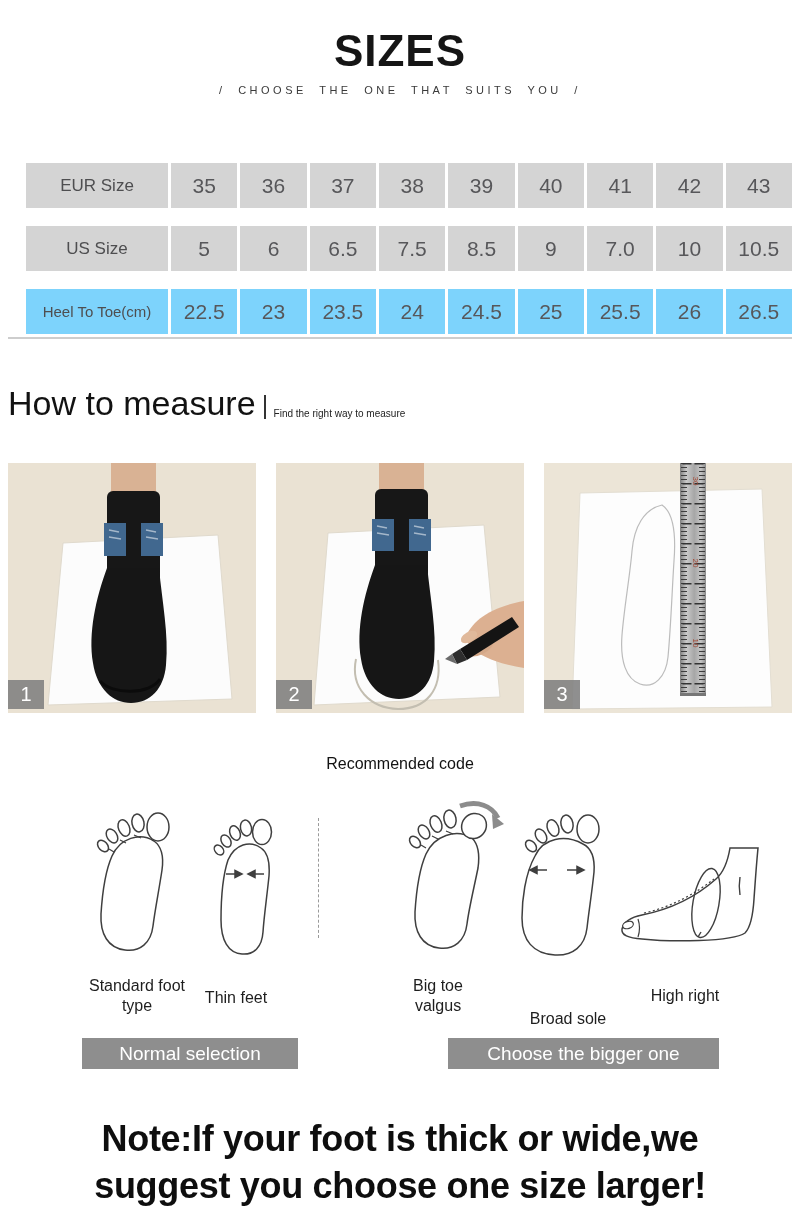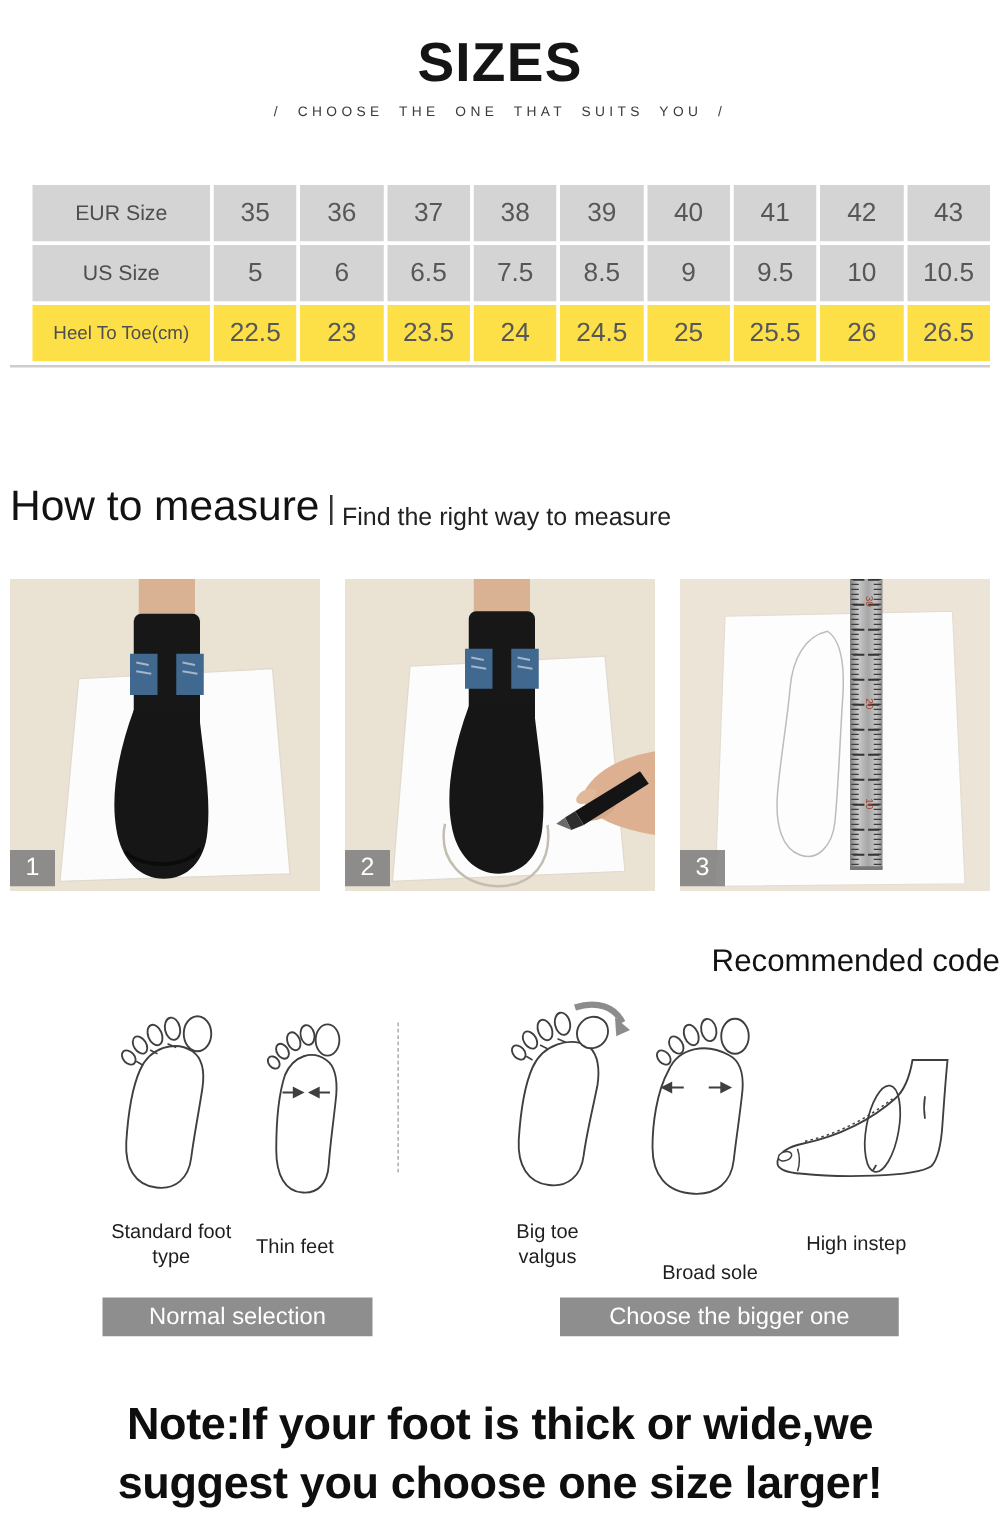--- a/index.html
+++ b/index.html
@@ -11,46 +11,46 @@
               font-size:44px;font-weight:bold;letter-spacing:1px;color:#151515;}
   .page-subtitle{position:absolute;top:84px;left:0;width:800px;text-align:center;
               font-size:11px;letter-spacing:3.5px;word-spacing:6px;color:#3a3a3a;}
 
   
   .size-table{position:absolute;left:8px;top:145px;width:784px;}
   .st-header{height:45px;background:#8a8a8a;display:flex;align-items:center;justify-content:center;color:#fff;}
   .st-title{font-size:23px;}
   .st-vbar{width:1px;height:20px;background:#f5f5f5;margin:0 9px;}
   .st-note{font-size:13px;color:#f2f2f2;}
-  .st-row{display:flex;margin-top:3px;height:45px;padding-left:18px;}
+  .st-row{display:flex;margin-top:18px;height:45px;padding-left:18px;}
   .st-label{width:142px;display:flex;align-items:center;justify-content:center;
             font-size:17px;color:#4e4e50;}
   .st-label.small{font-size:15px;}
   .st-cell{flex:1;margin-left:3px;display:flex;align-items:center;justify-content:center;
            font-size:21px;color:#57575a;}
   .row-dark .st-label,.row-dark .st-cell{background:#d4d4d4;}
-  .row-light .st-label,.row-light .st-cell{background:#fde047;}
+  .row-light .st-label,.row-light .st-cell{background:#7dd3fc;}
   .st-bottomline{height:2px;background:#cdcdcd;margin-top:3px;}
 
   
   .htm{position:absolute;left:8px;top:384px;display:flex;align-items:center;}
   .htm-title{font-size:34px;color:#121212;}
   .htm-vbar{width:2px;height:24px;background:#333;margin:6px 8px 0 8px;}
-  .htm-sub{font-size:20px;color:#222;margin-top:19px;}
+  .htm-sub{font-size:10px;color:#222;margin-top:19px;}
 
   
   .photos{position:absolute;left:8px;top:463px;width:784px;display:flex;gap:20px;}
   .photo{position:relative;width:248px;height:250px;overflow:hidden;}
   .badge{position:absolute;left:0;bottom:4px;width:36px;height:29px;
          background:rgba(128,128,128,.88);color:#fff;font-size:20px;
          display:flex;align-items:center;justify-content:center;}
 
   
-  .rec-title{position:absolute;top:755px;left:0;width:800px;text-align:right;
-             font-size:25px;color:#121212;}
+  .rec-title{position:absolute;top:755px;left:0;width:800px;text-align:center;
+             font-size:16px;color:#121212;}
   .diagram{position:absolute;}
   .dashed-divider{position:absolute;left:318px;top:818px;height:120px;border-left:1px dashed #9a9a9a;}
   .foot-label{position:absolute;text-align:center;font-size:16px;color:#1e1e1e;line-height:1.25;}
   .gray-btn{position:absolute;top:1038px;height:31px;background:#8e8e8e;color:#fff;
             font-size:19px;display:flex;align-items:center;justify-content:center;border:none;}
 
   
   .note{position:absolute;top:1116px;left:40px;width:720px;text-align:center;
         font-size:36px;font-weight:bold;color:#0e0e0e;line-height:1.3;letter-spacing:-0.3px;}
 
@@ -81,21 +81,21 @@
     </div>
 
     <div class="st-row row-dark">
       <div class="st-label">US Size</div>
       <div class="st-cell">5</div>
       <div class="st-cell">6</div>
       <div class="st-cell">6.5</div>
       <div class="st-cell">7.5</div>
       <div class="st-cell">8.5</div>
       <div class="st-cell">9</div>
-      <div class="st-cell">9.5</div>
+      <div class="st-cell">7.0</div>
       <div class="st-cell">10</div>
       <div class="st-cell">10.5</div>
     </div>
 
     <div class="st-row row-light">
       <div class="st-label small">Heel To Toe(cm)</div>
       <div class="st-cell">22.5</div>
       <div class="st-cell">23</div>
       <div class="st-cell">23.5</div>
       <div class="st-cell">24</div>
@@ -256,20 +256,20 @@
     <path d="M32,68 C60,62 84,48 102,34" stroke="#3f3f3f" stroke-width="1.2" fill="none" stroke-dasharray="2 2.5"></path>
     <ellipse cx="94" cy="58" rx="13" ry="35" fill="none" stroke="#3f3f3f" stroke-width="1.4" transform="rotate(10 94 58)"></ellipse>
     <path d="M128,32 C127,38 127,44 128,50" stroke="#3f3f3f" stroke-width="1.4" fill="none"></path>
     <path d="M86,92 l3,-5" stroke="#3f3f3f" stroke-width="1.4" fill="none"></path>
   </svg>
 
   <div class="foot-label" style="left:75px;top:976px;width:124px;">Standard foot type</div>
   <div class="foot-label" style="left:196px;top:988px;width:80px;">Thin feet</div>
   <div class="foot-label" style="left:395px;top:976px;width:86px;">Big toe valgus</div>
   <div class="foot-label" style="left:513px;top:988px;width:110px;margin-top:21px;">Broad sole</div>
-  <div class="foot-label" style="left:630px;top:986px;width:110px;">High instep</div>
+  <div class="foot-label" style="left:630px;top:986px;width:110px;">High right</div>
 
   <div class="gray-btn" style="left:448px;width:271px;">Choose the bigger one</div>
   <div class="gray-btn" style="left:82px;width:216px;">Normal selection</div>
 
   <div class="note">Note:If your foot is thick or wide,we suggest you choose one size larger!</div>
 
 </div>
 
 </body></html>

